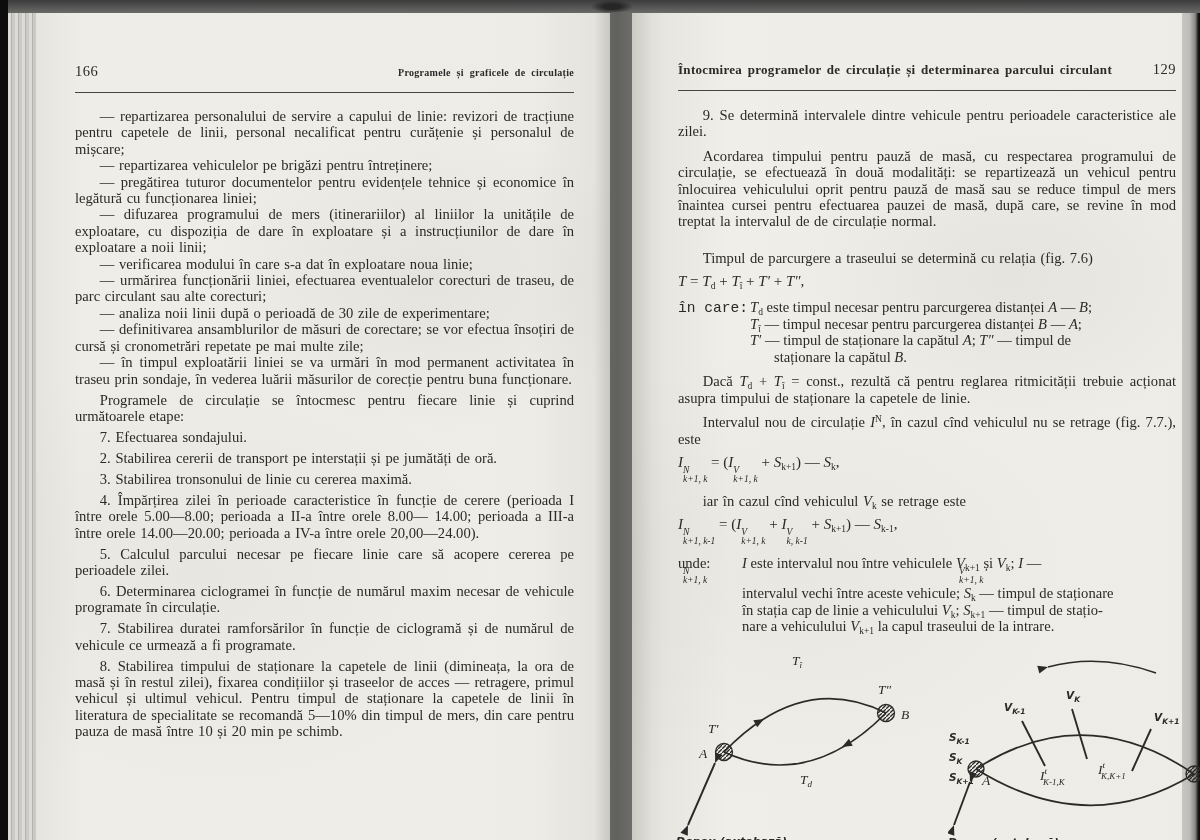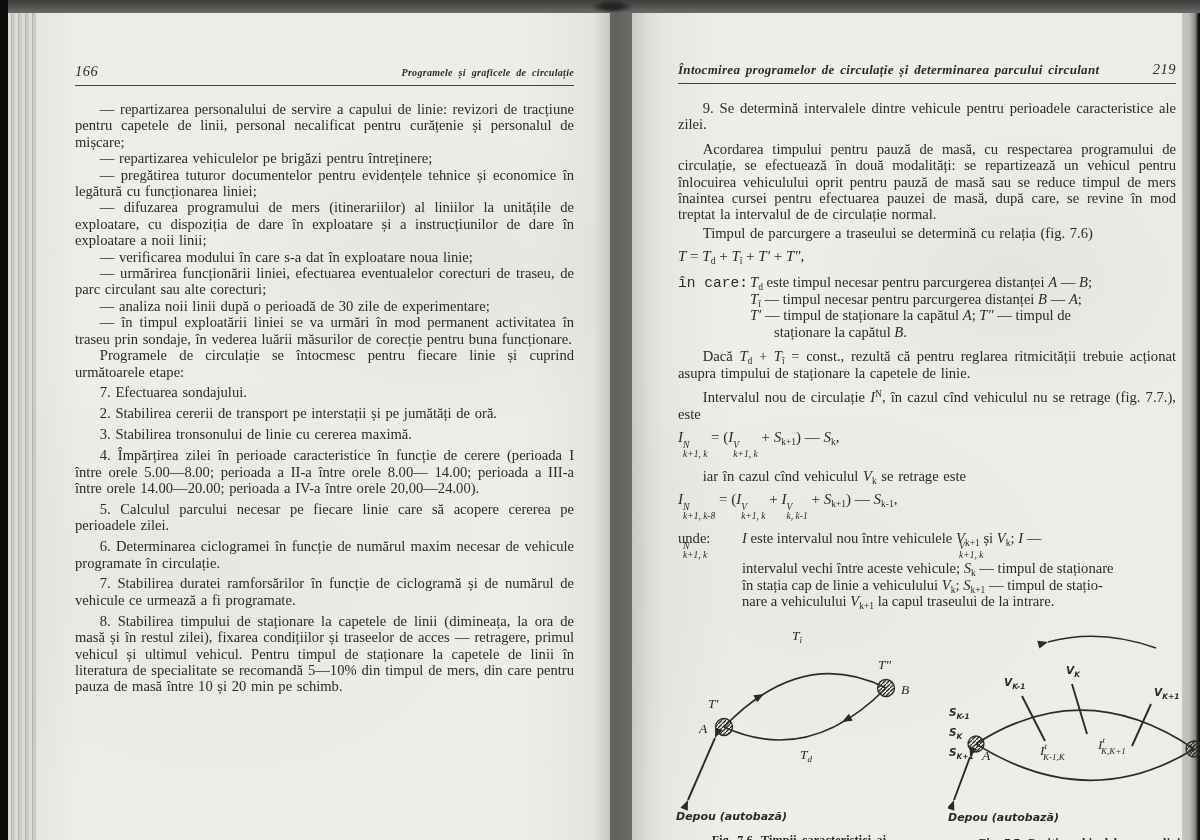--- a/index.html
+++ b/index.html
@@ -27,21 +27,21 @@
       radial-gradient(ellipse 320px 220px at 68% 32%, rgba(150,145,128,0.10), transparent 70%),
       radial-gradient(ellipse 420px 320px at 28% 68%, rgba(150,145,128,0.07), transparent 70%);}
   .page-left{left:36px;width:574px;
     background:linear-gradient(90deg,#e5e4df,#eeede8 8%,#edece7 86%,#e2e1dc);}
   .page-right{left:632px;width:550px;
     background:linear-gradient(90deg,#d7d6d1,#e7e6e1 6%,#efeee9 18%,#edece7);}
   .inner-l{padding:50px 36px 0 39px;position:relative;z-index:2;}
   .inner-r{padding:48px 6px 0 46px;position:relative;z-index:2;}
 
   
-  .pg-head{display:flex;align-items:baseline;border-bottom:1px solid #46443f;padding-bottom:5px;font-style:italic;}
+  .pg-head{display:flex;align-items:baseline;border-bottom:1px solid #46443f;padding-bottom:12px;}
   .pg-head .num{font-size:14.5px;letter-spacing:0.5px;}
   .pg-head .title{font-weight:bold;font-size:10px;letter-spacing:0.3px;}
   .head-l .title{margin-left:auto;word-spacing:3px;}
   .head-r{justify-content:space-between;}
   .head-r .title{font-size:13px;word-spacing:2px;}
   .page-body{margin-top:15px;font-size:14.6px;line-height:16.4px;text-align:justify;}
   .paras p,.steps p{margin:0;text-indent:1.7em;word-spacing:1px;}
   .steps p{margin-top:4.5px;}
   .paras p:nth-of-type(10){margin-top:5px;}
   sub{font-size:9.5px;vertical-align:-3px;line-height:0;}
@@ -49,21 +49,21 @@
   .formula{text-align:left;font-size:15px;margin:7px 0 9px 0;text-indent:0;}
   .ss{display:inline-flex;flex-direction:column;align-items:flex-start;
       font-size:9.5px;line-height:9px;vertical-align:-6px;font-style:italic;}
   .ss sup,.ss sub{font-size:9.5px;vertical-align:baseline;line-height:9px;position:static;}
   .hang{padding-left:72px;text-indent:-72px;margin-top:3px;text-align:left;}
   .hang2{padding-left:64px;text-indent:-64px;margin-top:3px;text-align:left;}
   .hl{display:inline-block;width:72px;text-indent:0;font-family:Liberation Mono, monospace;}
   .hl2{display:inline-block;width:64px;text-indent:0;}
   .cont{margin-left:24px;}
   .rp p{margin:0;text-indent:1.7em;word-spacing:1px;}
-  .rp .sp8{margin-top:8px;} .rp .sp6{margin-top:2px;} .rp .sp16{margin-top:16px;}
+  .rp .sp8{margin-top:8px;} .rp .sp6{margin-top:20px;} .rp .sp16{margin-top:16px;}
 
   
   .figs{display:flex;gap:24px;margin-top:14px;margin-left:-4px;}
   .figblock{flex:0 0 auto;}
   .figcap{font-size:12px;font-weight:bold;text-align:center;line-height:15px;margin-top:4px;
     letter-spacing:0.2px;word-spacing:2px;text-indent:0;}
   svg .ln{fill:none;stroke:#2b2a28;stroke-width:1.7;}
   svg .ln2{stroke:#2b2a28;stroke-width:1.9;}
   svg .ah{fill:#2b2a28;stroke:none;}
   svg .nd{stroke:#2b2a28;stroke-width:1.3;}
@@ -92,20 +92,21 @@
     <div class="page-body">
       <div class="paras">
 
       <p>— repartizarea personalului de servire a capului de linie: revizori de tracțiune pentru capetele de linii, personal necalificat pentru curățenie și personalul de mișcare;</p>
           <p>— repartizarea vehiculelor pe brigăzi pentru întreținere;</p>
           <p>— pregătirea tuturor documentelor pentru evidențele tehnice și economice în legătură cu funcționarea liniei;</p>
           <p>— difuzarea programului de mers (itinerariilor) al liniilor la unitățile de exploatare, cu dispoziția de dare în exploatare și a instrucțiunilor de dare în exploatare a noii linii;</p>
           <p>— verificarea modului în care s-a dat în exploatare noua linie;</p>
           <p>— urmărirea funcționării liniei, efectuarea eventualelor corecturi de traseu, de parc circulant sau alte corecturi;</p>
           <p>— analiza noii linii după o perioadă de 30 zile de experimentare;</p>
+          <p>— definitivarea ansamblurilor de măsuri de corectare; se vor efectua însoțiri de cursă și cronometrări repetate pe mai multe zile;</p>
           <p>— în timpul exploatării liniei se va urmări în mod permanent activitatea în traseu prin sondaje, în vederea luării măsurilor de corecție pentru buna funcționare.</p>
           <p>Programele de circulație se întocmesc pentru fiecare linie și cuprind următoarele etape:</p>
         </div>
       <div class="steps">
 
       <p>7. Efectuarea  sondajului.</p>
           <p>2. Stabilirea cererii de transport pe interstații și pe jumătăți de oră.</p>
           <p>3. Stabilirea tronsonului de linie cu cererea maximă.</p>
           <p>4. Împărțirea zilei în perioade caracteristice în funcție de cerere (perioada I între orele 5.00—8.00; perioada a II-a între orele 8.00— 14.00; perioada a III-a între orele 14.00—20.00; perioada a IV-a între orele 20,00—24.00).</p>
           <p>5. Calculul parcului necesar pe fiecare linie care să acopere cererea pe perioadele zilei.</p>
@@ -114,41 +115,41 @@
           <p>8. Stabilirea timpului de staționare la capetele de linii (dimineața, la ora de masă și în restul zilei), fixarea condițiilor și traseelor de acces — retragere, primul vehicul și ultimul vehicul. Pentru timpul de staționare la capetele de linii în literatura de specialitate se  recomandă 5—10% din timpul de mers, din care pentru  pauza de masă  între 10 și 20 min pe schimb.</p>
         </div>
     </div>
   </div>
 </div>
 
 <div class="page page-right">
   <div class="inner-r rp">
     <div class="pg-head head-r">
       <span class="title">Întocmirea programelor de circulație și determinarea parcului circulant</span>
-      <span class="num">219</span>
+      <span class="num">129</span>
     </div>
     <div class="page-body">
       <p class="sp16">9. Se determină intervalele dintre vehicule pentru perioadele caracteristice ale zilei.</p>
       <p class="sp8">Acordarea timpului pentru pauză de masă, cu respectarea programului de circulație, se efectuează în două modalități: se repartizează un vehicul pentru înlocuirea vehiculului oprit pentru pauză de masă sau se reduce timpul de mers înaintea cursei pentru efectuarea pauzei de masă, după care, se revine în mod treptat la intervalul de de circulație normal.</p>
       <p class="sp6">Timpul de parcurgere a traseului se determină cu relația (fig. 7.6)</p>
       <div class="formula"><i>T</i> = <i>T</i><sub>d</sub> + <i>T</i><sub>î</sub> + <i>T′</i> + <i>T″</i>,</div>
       <div class="hang"><span class="hl">în care:</span><i>T</i><sub>d</sub> este timpul necesar pentru parcurgerea distanței <i>A</i> — <i>B</i>;<br><i>T</i><sub>î</sub> — timpul necesar pentru parcurgerea distanței <i>B</i> — <i>A</i>;<br><i>T′</i> — timpul de staționare la capătul <i>A</i>; <i>T″</i> — timpul de<br><span class="cont">staționare la capătul <i>B</i>.</span></div>
       <p class="sp8">Dacă <i>T</i><sub>d</sub> + <i>T</i><sub>î</sub> = const., rezultă că pentru reglarea ritmicității trebuie acționat asupra timpului de staționare la capetele de linie.</p>
       <p class="sp8">Intervalul nou de circulație <i>I</i><sup>N</sup>, în cazul cînd vehiculul nu se retrage (fig. 7.7.), este</p>
       <div class="formula"><i>I</i><span class="ss">
             <sup>N</sup>
             <sub>k+1, k</sub>
           </span> = (<i>I</i><span class="ss">
             <sup>V</sup>
             <sub>k+1, k</sub>
           </span> + <i>S</i><sub>k+1</sub>) — <i>S</i><sub>k</sub>,</div>
       <p>iar în cazul cînd vehiculul <i>V</i><sub>k</sub> se retrage este</p>
       <div class="formula"><i>I</i><span class="ss">
             <sup>N</sup>
-            <sub>k+1, k-8</sub>
+            <sub>k+1, k-1</sub>
           </span> = (<i>I</i><span class="ss">
             <sup>V</sup>
             <sub>k+1, k</sub>
           </span> + <i>I</i><span class="ss">
             <sup>V</sup>
             <sub>k, k-1</sub>
           </span> + <i>S</i><sub>k+1</sub>) — <i>S</i><sub>k-1</sub>,</div>
       <div class="hang2"><span class="hl2">unde:</span><i>I</i><span class="ss">
             <sup>N</sup>
             <sub>k+1, k</sub>

